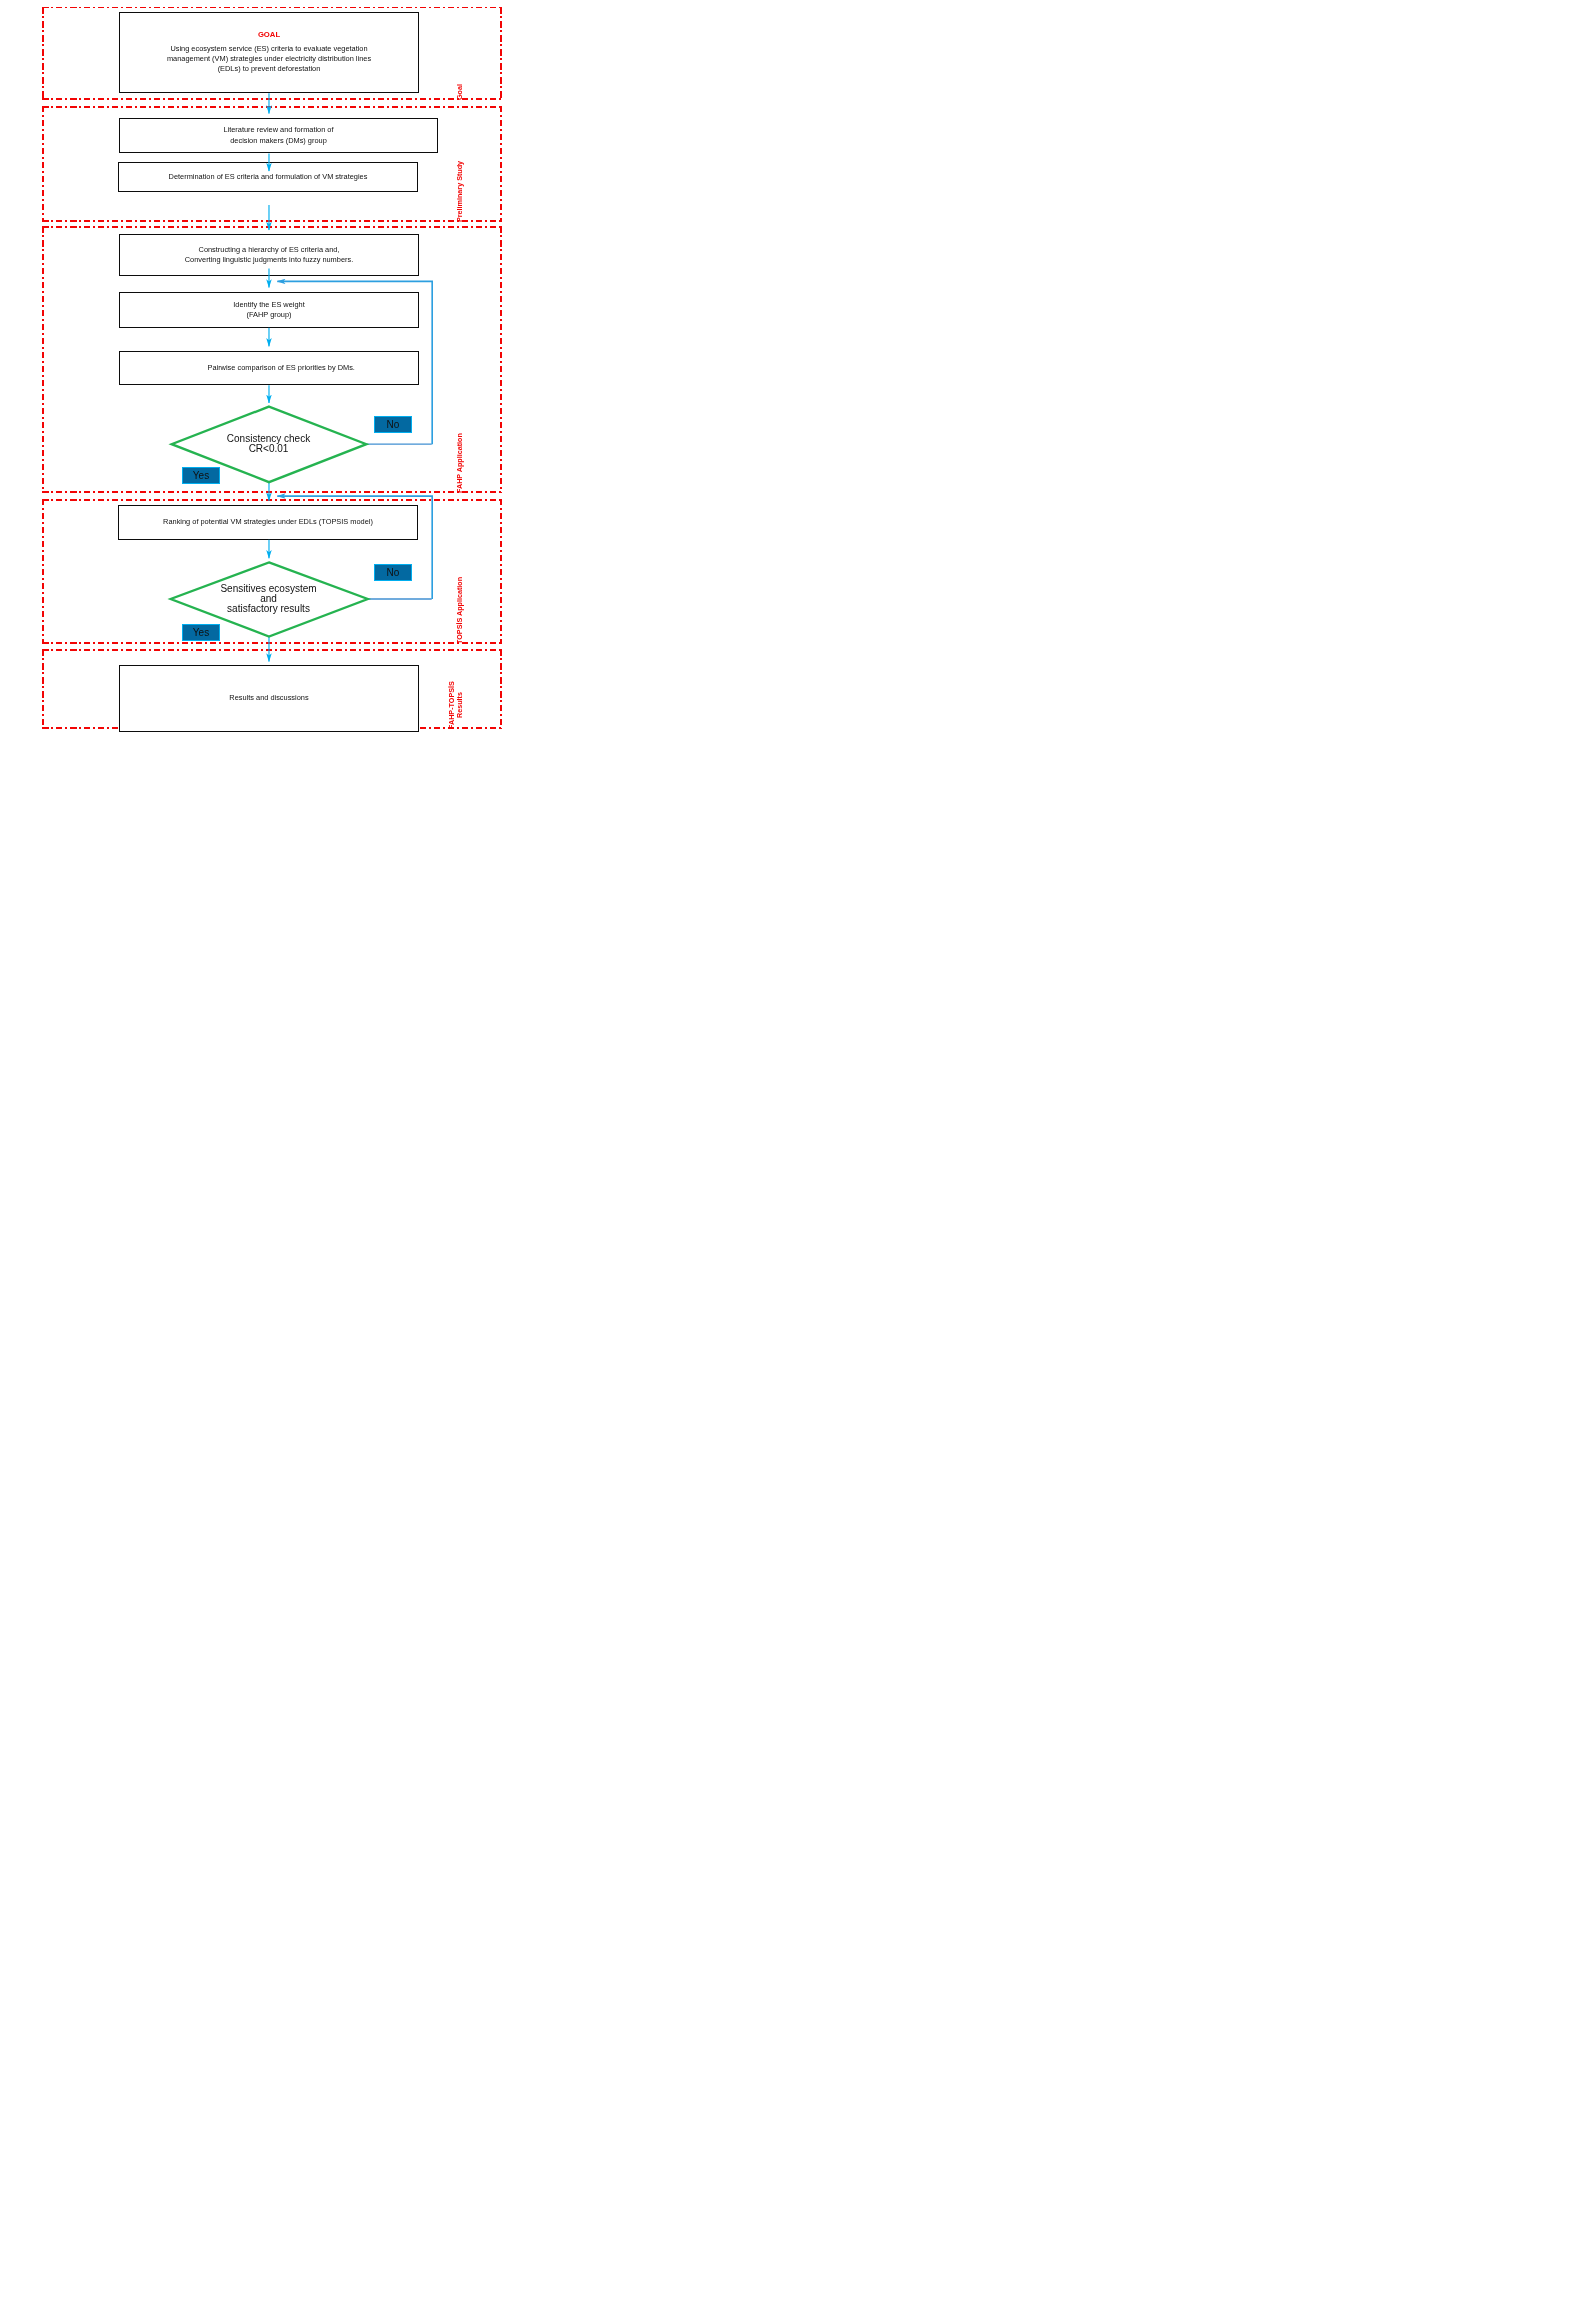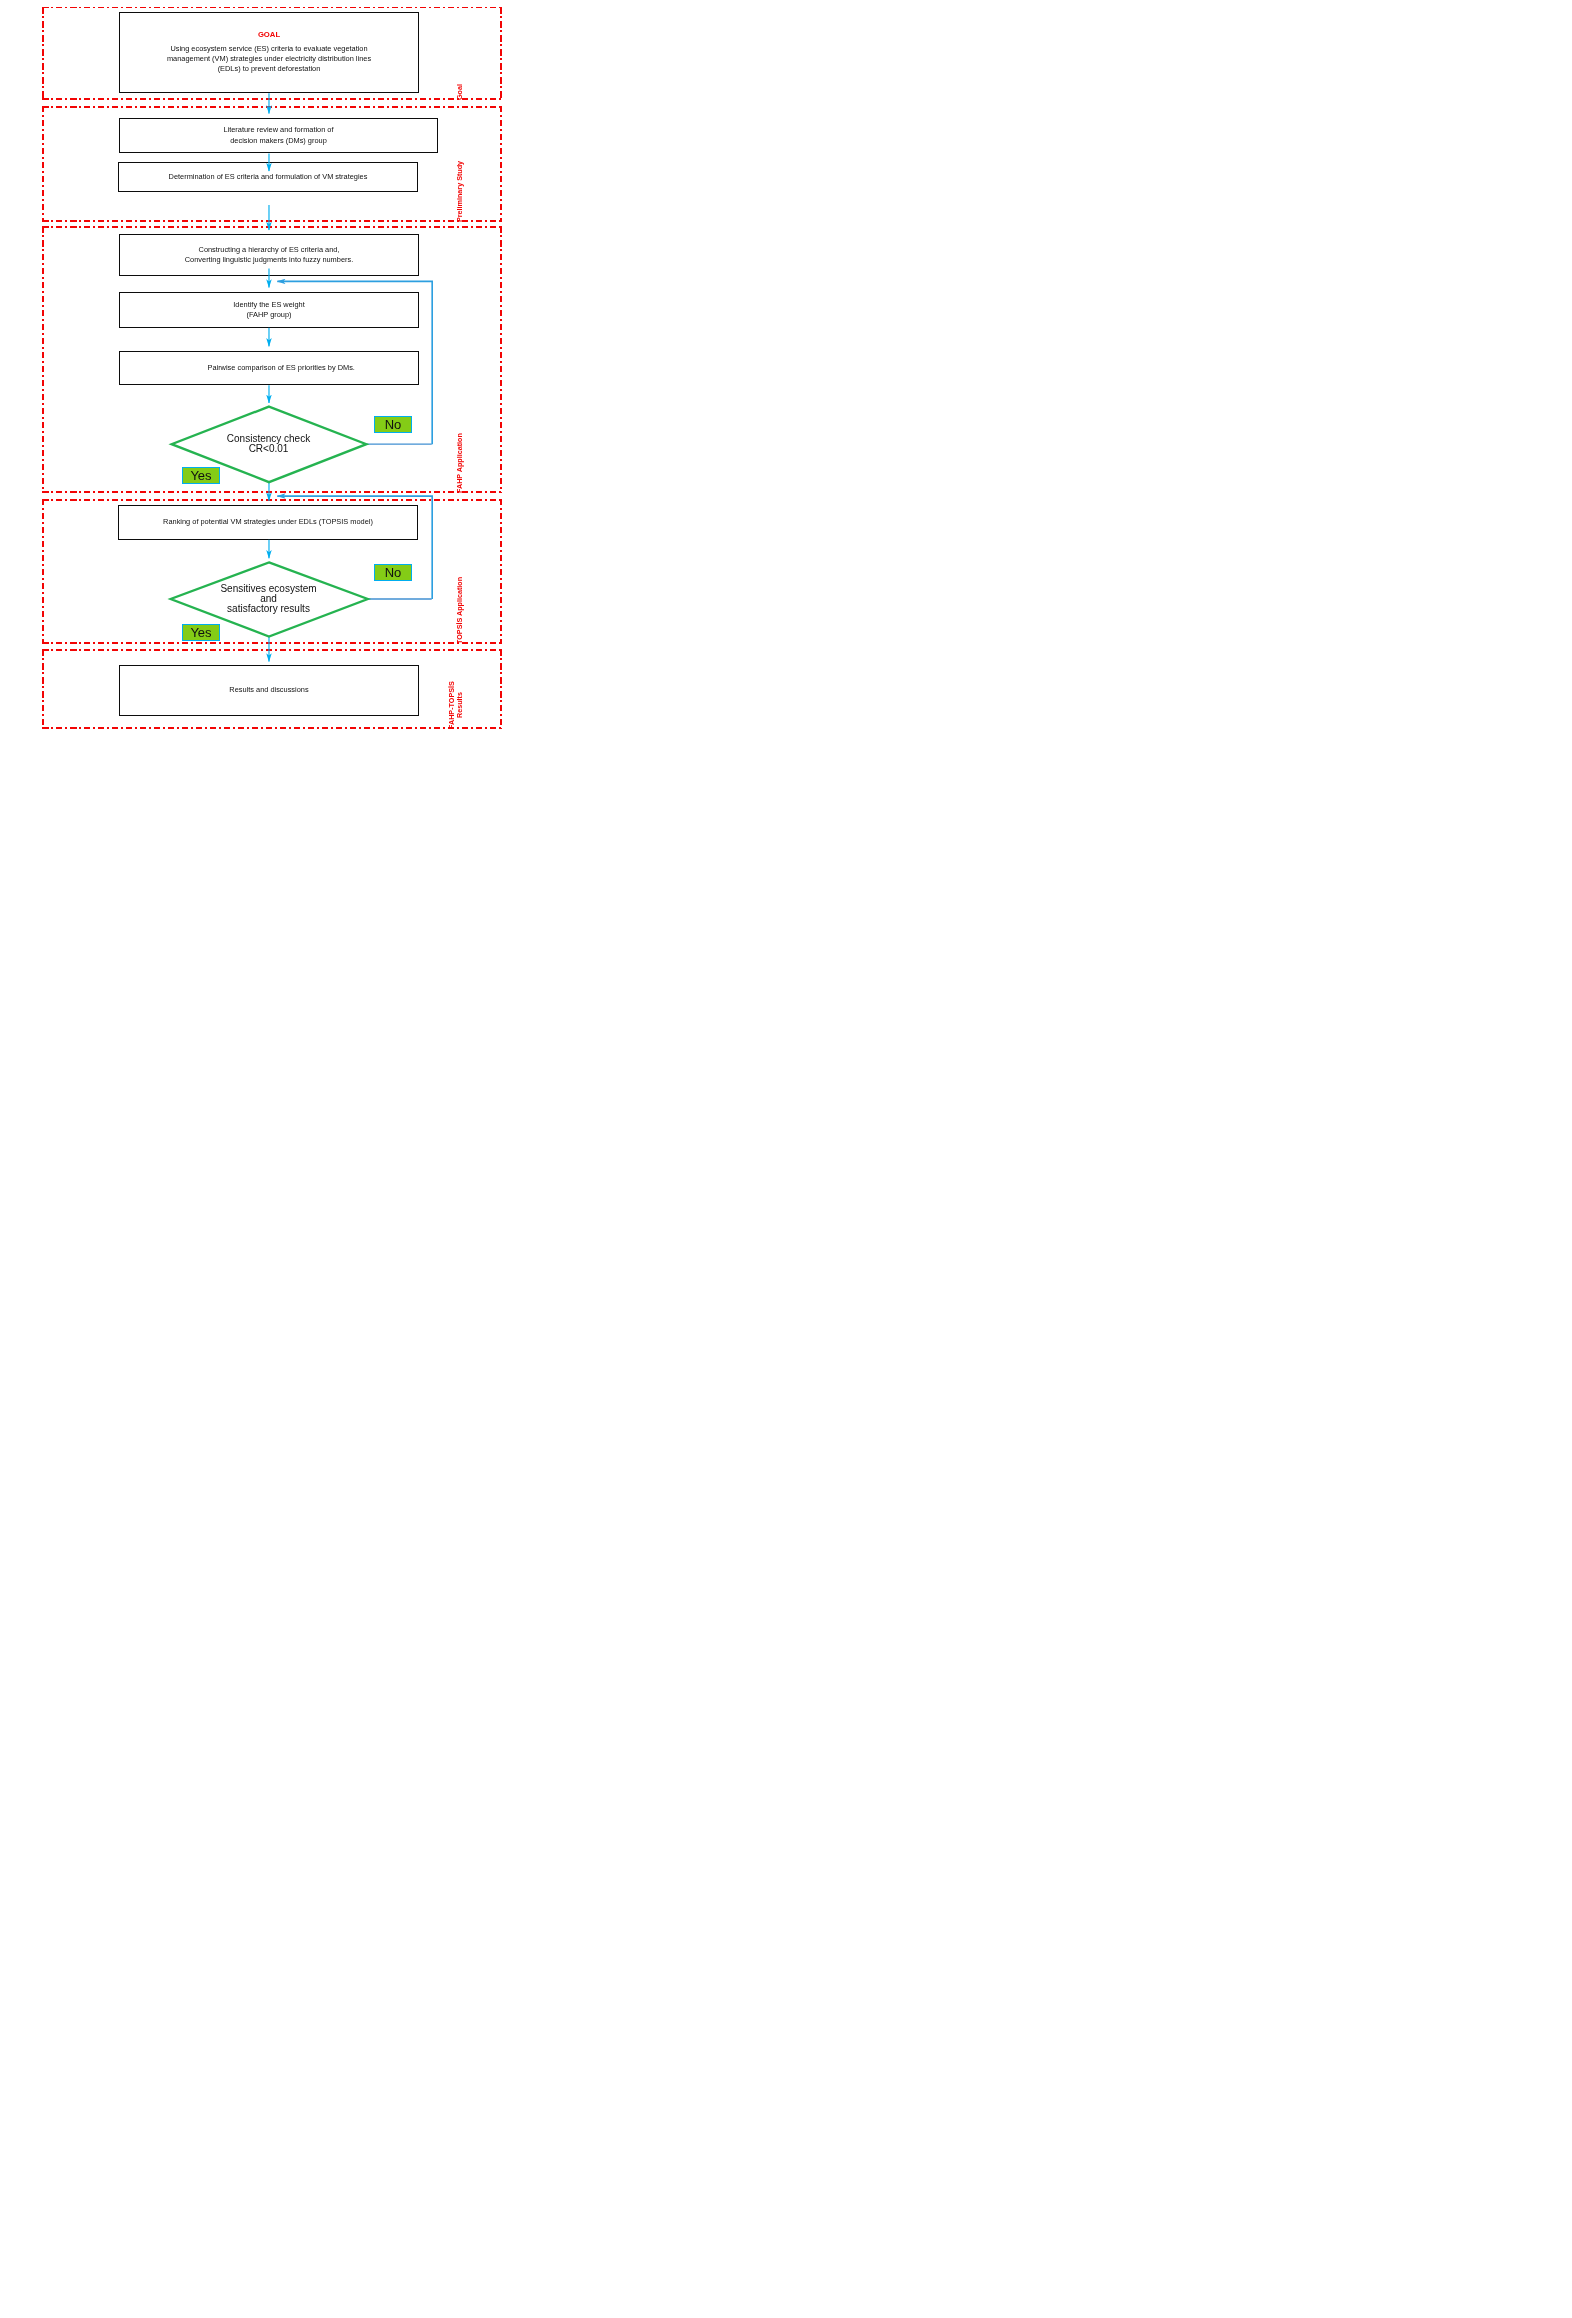--- a/index.html
+++ b/index.html
@@ -26,22 +26,22 @@
 
   .side-label{position:absolute;color:var(--red);font-weight:700;font-size:7.2px;line-height:8px;
     writing-mode:vertical-rl;transform:rotate(180deg);text-align:center;white-space:pre-line;
     display:flex;align-items:center;}
 
   .box{position:absolute;border:1.4px solid #0c0c0c;background:#fff;display:flex;flex-direction:column;
     align-items:center;justify-content:center;text-align:center;font-size:7.4px;line-height:10.2px;
     white-space:pre-line;padding:0.9px 4.6px;}
   .goal-title{color:var(--red);font-weight:700;font-size:7.7px;margin-bottom:3.7px;}
 
-  .decision{position:absolute;border:1.4px solid var(--blue);background:#84cc16;display:flex;
-    align-items:center;justify-content:center;font-size:13px;}
+  .decision{position:absolute;border:1.4px solid var(--blue);background:#0369a1;display:flex;
+    align-items:center;justify-content:center;font-size:10px;}
 
   .diamond-text{position:absolute;text-align:center;font-size:10px;line-height:10.2px;white-space:pre-line;}
 
   svg.overlay{position:absolute;left:0;top:0;width:472px;height:733px;pointer-events:none;}
 </style>
 </head>
 <body>
 
 <div id="canvas">
 
@@ -98,21 +98,21 @@
   <div class="box" style="left:83px;top:234px;width:300px;height:42px;">Constructing a hierarchy of ES criteria and,
 Converting linguistic judgments into fuzzy numbers.</div>
 
   <div class="box" style="left:83px;top:292px;width:300px;height:36px;">Identify the ES weight
 (FAHP group)</div>
 
   <div class="box" style="left:83px;top:351px;width:300px;height:34px;padding-left:29px;">Pairwise comparison of ES priorities by DMs.</div>
 
   <div class="box" style="left:82px;top:505px;width:300px;height:35px;">Ranking of potential VM strategies under EDLs (TOPSIS model)</div>
 
-  <div class="box" style="left:83px;top:665px;width:300px;height:51px;">Results and discussions</div>
+  <div class="box" style="left:83px;top:665px;width:300px;height:67px;">Results and discussions</div>
 
   <div class="decision" style="left:338px;top:416px;width:38px;height:16.7px;">No</div>
   <div class="decision" style="left:146px;top:467px;width:38px;height:16.7px;">Yes</div>
   <div class="decision" style="left:338px;top:564px;width:38px;height:16.7px;">No</div>
   <div class="decision" style="left:146px;top:624px;width:38px;height:16.7px;">Yes</div>
 
   <svg class="overlay" viewBox="0 0 1017 1581">
     <defs>
       <marker id="ah" viewBox="0 0 16 10" refX="15" refY="5" markerUnits="userSpaceOnUse" markerWidth="19" markerHeight="12" orient="auto">
         <path d="M0,0 L16,5 L0,10 L4,5 Z" fill="#00aeef"></path>

